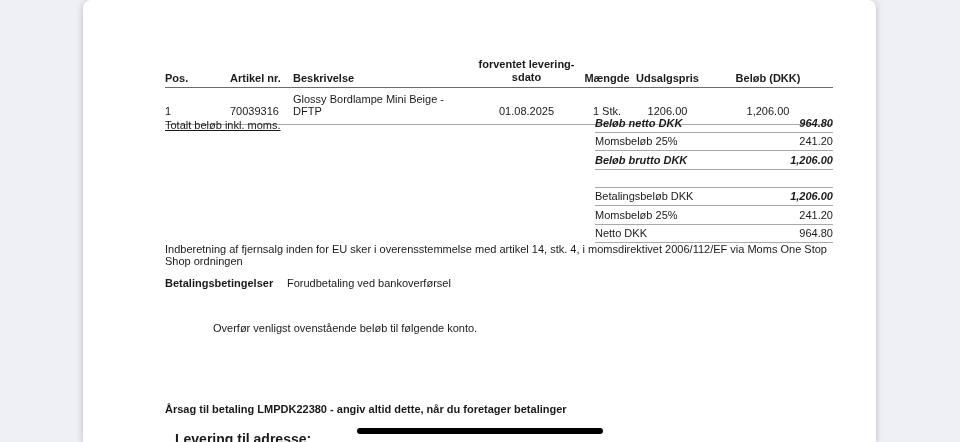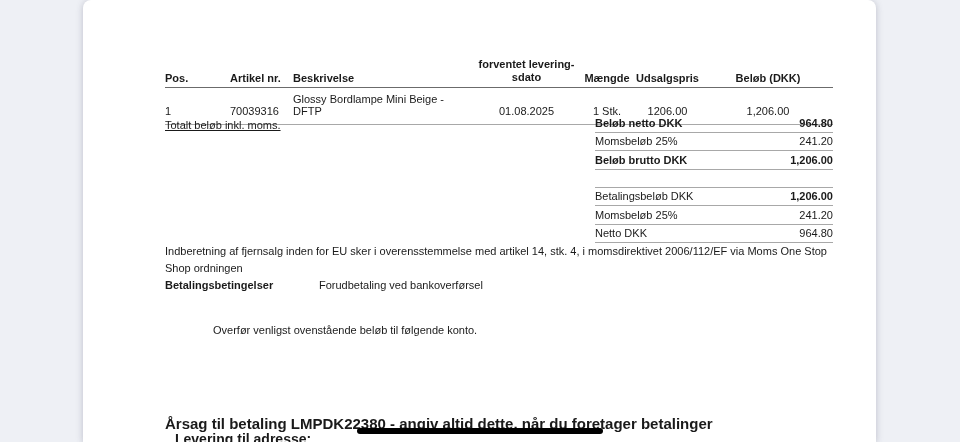--- a/index.html
+++ b/index.html
@@ -49,37 +49,37 @@
   }
   .totals {
     position:absolute; left:512px; top:114px; width:238px; font-size:11px;
   }
   .totals-row {
     display:flex; justify-content:space-between; align-items:center;
     height:18.5px;
     border-bottom:1px solid #a8a8a8;
   }
   .totals-group2 { border-top:1px solid #a8a8a8; margin-top:17px; }
-  .b { font-weight:bold; }
+  .b { font-weight:bold;font-style:italic; }
 
   
   .para {
-    position:absolute; left:82px; font-size:11px; line-height:17px;
+    position:absolute; left:82px; font-size:11px; line-height:12px;
   }
   .eu-notice { top:243px; width:684px; }
   .pay-terms-label { top:277px; font-weight:bold; }
-  .pay-terms-value { top:277px; left:204px;margin-left:32px; }
+  .pay-terms-value { top:277px; left:204px; }
   .delivery-note { top:300px; }
   .transfer-note { top:322px;margin-left:48px; }
 
   .bank-block {
     position:absolute; left:212px; top:352px; font-size:11px; line-height:13px;
   }
   .payment-reason {
-    position:absolute; left:82px; top:403px; font-size:15px; font-weight:bold;margin-top:12px;
+    position:absolute; left:82px; top:403px; font-size:11px; font-weight:bold;
   }
   .redaction-bar {
     position:absolute; left:274px; top:428px; width:246px; height:6px;
     border-radius:3px;
   }
   .delivery-addr-label {
     position:absolute; left:92px; top:431px; font-size:14px; font-weight:bold;
   }
 </style>
 </head>

